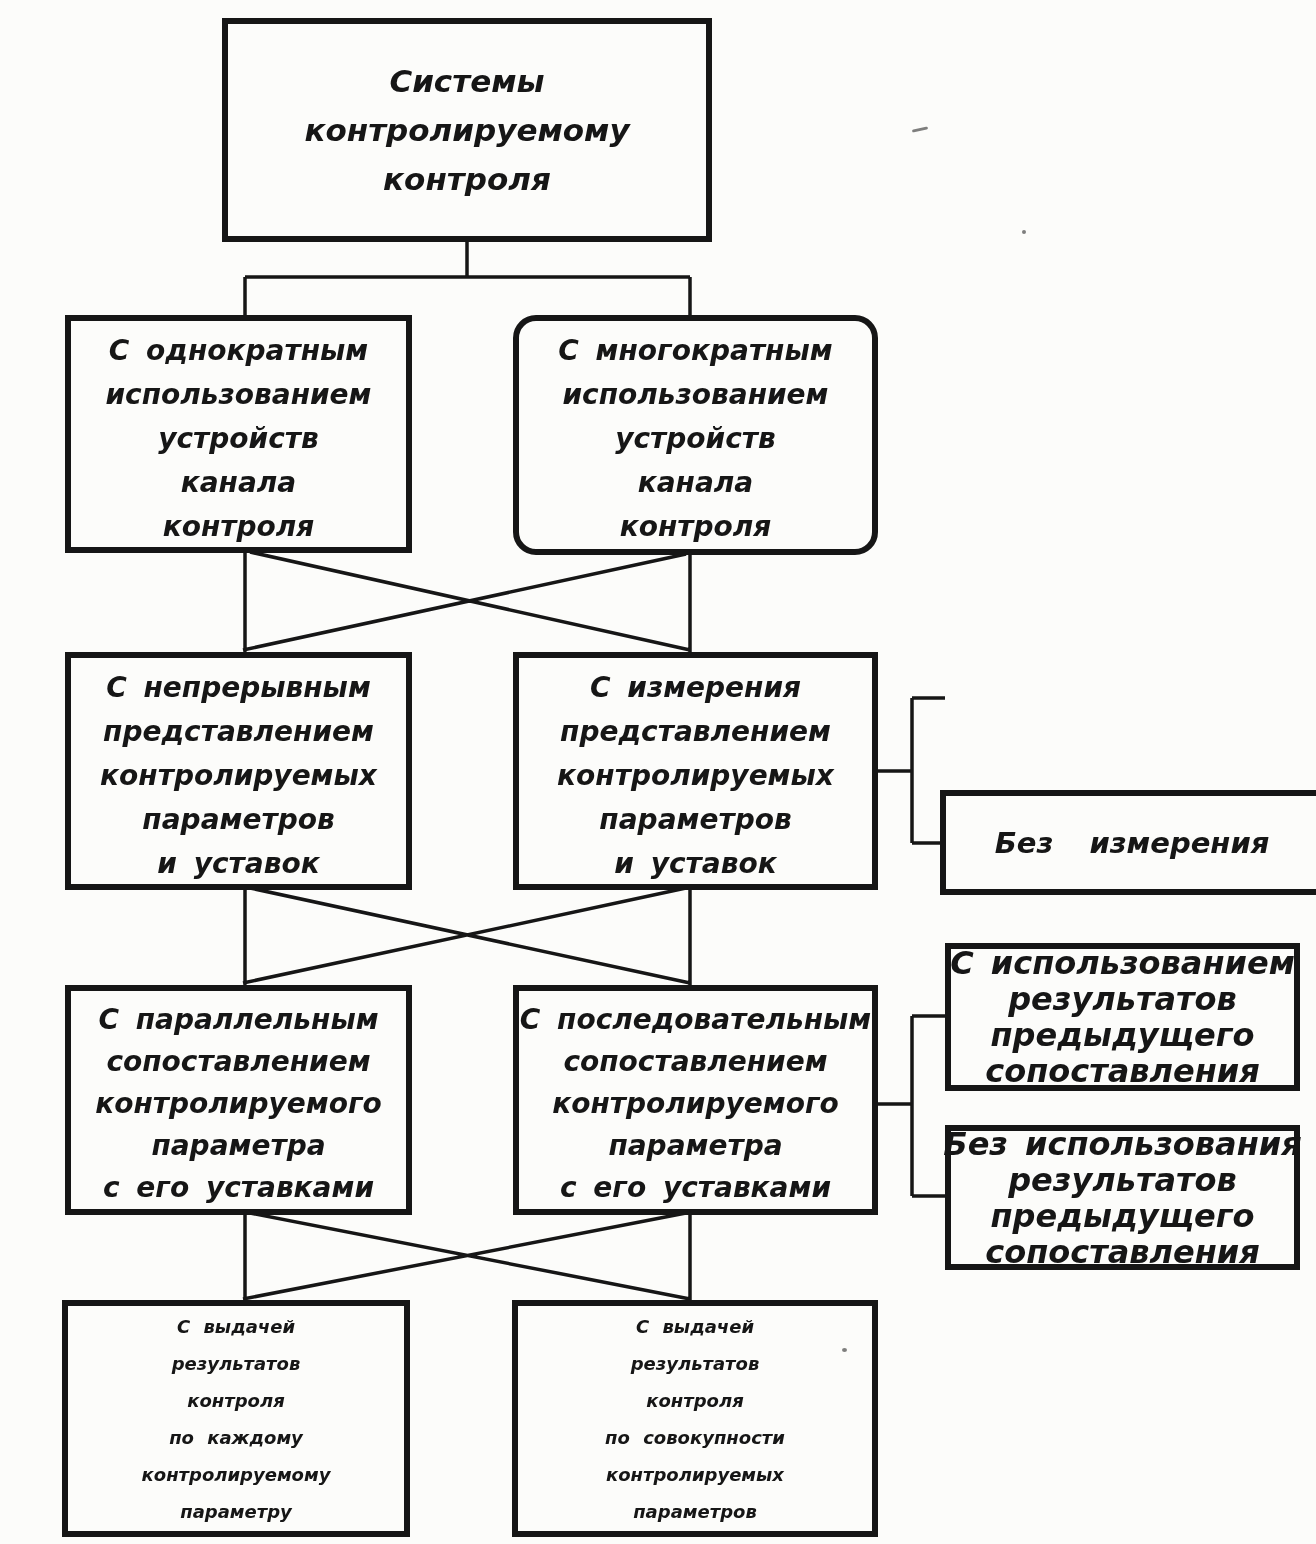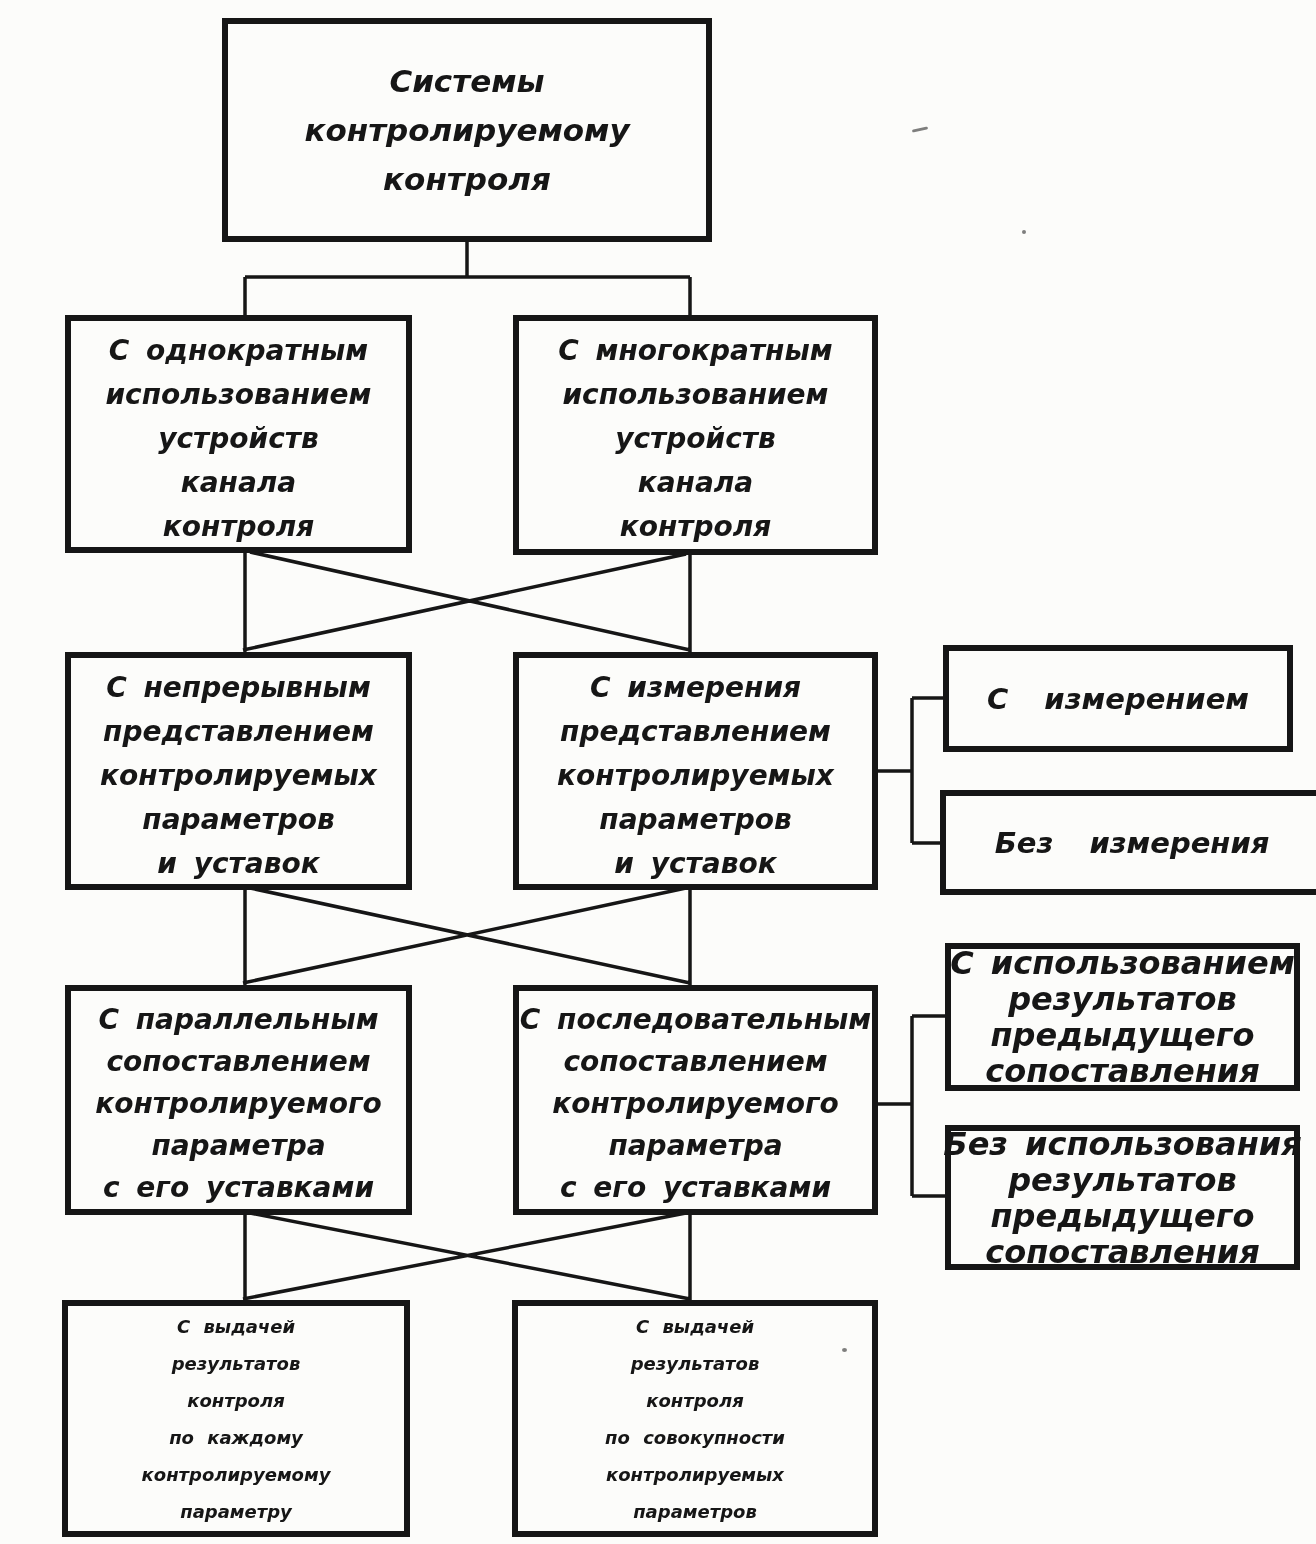--- a/index.html
+++ b/index.html
@@ -68,21 +68,21 @@
     <span class="ln">контроля</span>
   </div>
 
   <div class="box b-main" style="left:65px;top:315px;width:347px;height:238px;">
     <span class="ln">С однократным</span>
     <span class="ln">использованием</span>
     <span class="ln">устройств</span>
     <span class="ln">канала</span>
     <span class="ln">контроля</span>
   </div>
-  <div class="box b-main" style="left:513px;top:315px;width:365px;height:240px;">
+  <div class="box b-main" style="left:513px;top:315px;width:365px;height:240px;border-radius:23px;">
     <span class="ln">С многократным</span>
     <span class="ln">использованием</span>
     <span class="ln">устройств</span>
     <span class="ln">канала</span>
     <span class="ln">контроля</span>
   </div>
 
   <div class="box b-main" style="left:65px;top:652px;width:347px;height:238px;">
     <span class="ln">С непрерывным</span>
     <span class="ln">представлением</span>
@@ -91,23 +91,20 @@
     <span class="ln">и уставок</span>
   </div>
   <div class="box b-main" style="left:513px;top:652px;width:365px;height:238px;">
     <span class="ln">С измерения</span>
     <span class="ln">представлением</span>
     <span class="ln">контролируемых</span>
     <span class="ln">параметров</span>
     <span class="ln">и уставок</span>
   </div>
 
-  <div class="box b-side1" style="left:943px;top:645px;width:350px;height:107px;">
-    <span class="ln">С измерением</span>
-  </div>
   <div class="box b-side1" style="left:940px;top:790px;width:384px;height:105px;">
     <span class="ln">Без измерения</span>
   </div>
 
   <div class="box b-main b-main4" style="left:65px;top:985px;width:347px;height:230px;">
     <span class="ln">С параллельным</span>
     <span class="ln">сопоставлением</span>
     <span class="ln">контролируемого</span>
     <span class="ln">параметра</span>
     <span class="ln">с его уставками</span>

